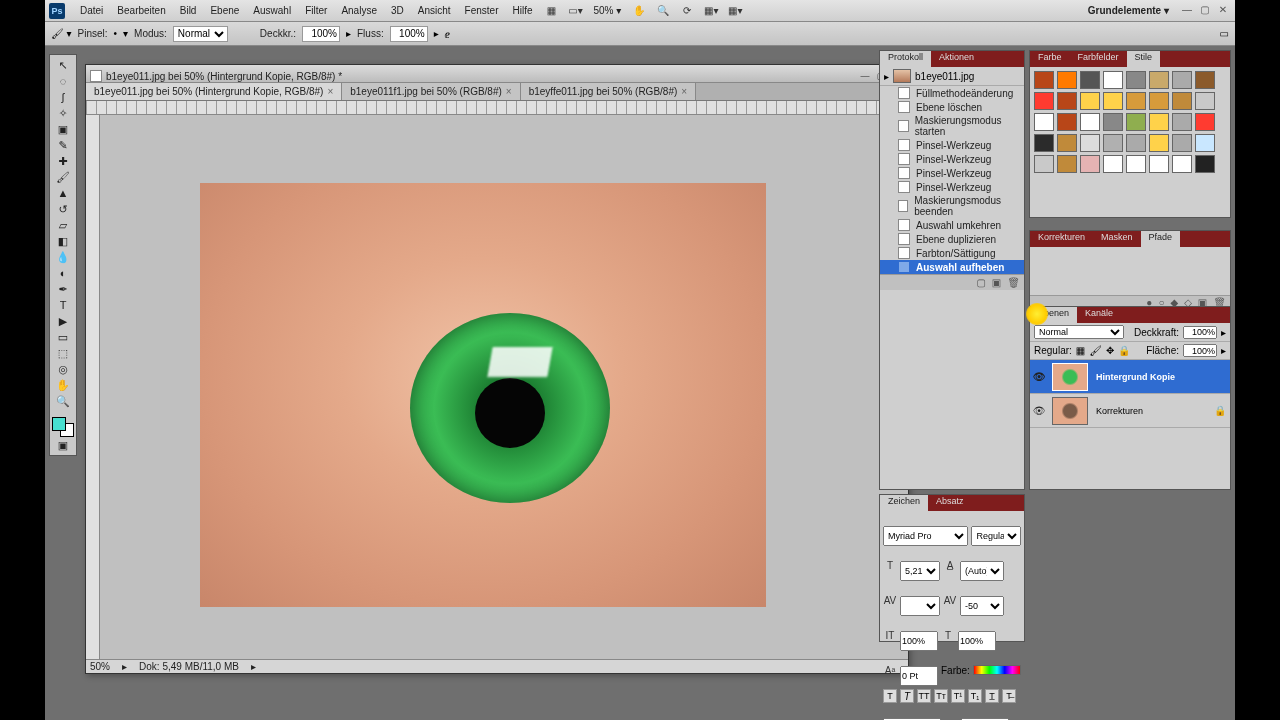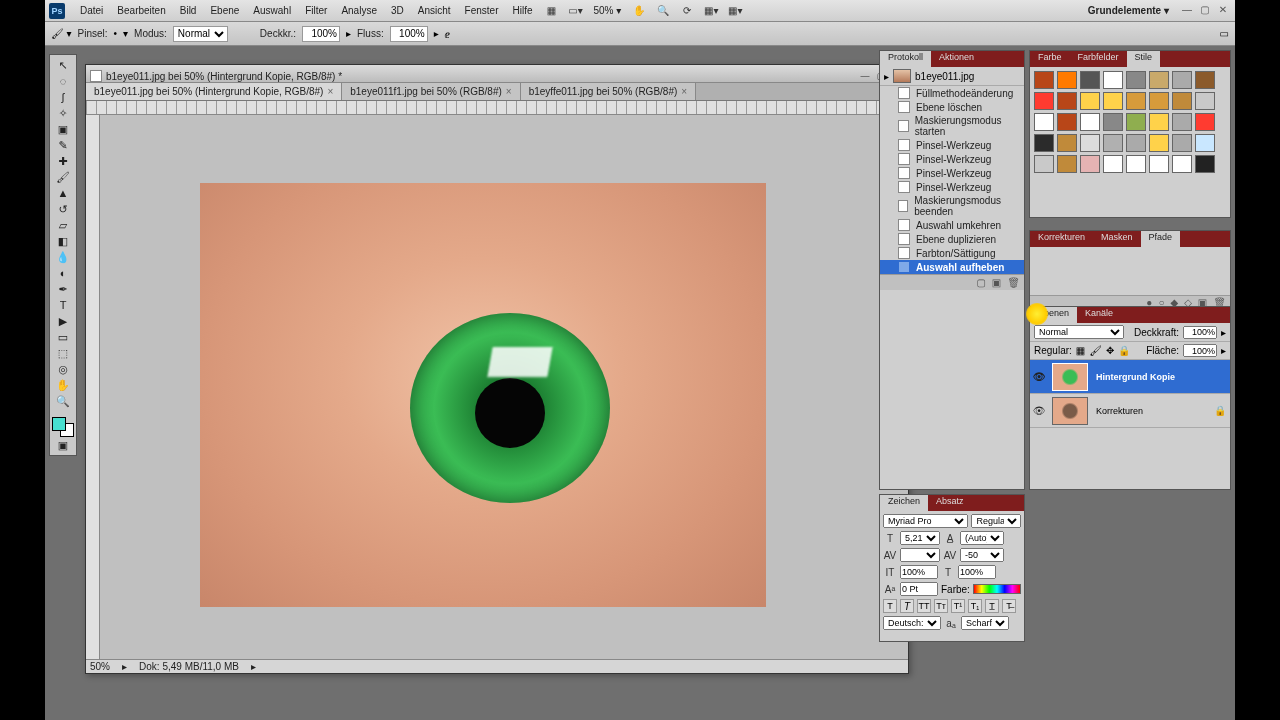--- a/index.html
+++ b/index.html
@@ -72,21 +72,21 @@
 .layers .lrow { display: flex; align-items: center; height: 34px; border-bottom: 1px solid #aaa; }
 .layers .vis { width: 18px; display: flex; justify-content: center; color: #222; cursor: pointer; }
 .layers .lthumb { width: 36px; height: 28px; margin: 0 4px; border: 1px solid #666; background: radial-gradient(circle at 50% 50%, #3bbd55 0 30%, #e4a98a 40% 100%); }
 .layers .lname { flex: 1; font-size: 9px; padding-left: 4px; }
 .layers .lrow.sel { background: #2f6cd1; color: #fff; font-weight: bold; }
 .layers .lrow.sel .lthumb { border-color: #fff; }
 .layers .lock { width: 16px; color: #555; }
 .character { position: absolute; left: 0; top: 444px; width: 146px; height: 148px; }
 .character .body { padding: 3px; display: flex; flex-direction: column; gap: 3px; }
 .character .r { display: flex; gap: 3px; align-items: center; }
-.character select, .character input { font-size: 9px; height: 14px; }
+.character select, .character input { font-size: 9px; height: 20px; margin-top: 12px; }
 .character .half { width: 48%; }
 .character .ic { width: 14px; display: inline-flex; justify-content: center; color: #333; }
 .tstyles { display: flex; gap: 2px; }
 .tstyles div { width: 14px; height: 14px; border: 1px solid #999; display: flex; align-items: center; justify-content: center; font-size: 9px; background: #ddd; cursor: pointer; }
 .colorbar { height: 10px; background: linear-gradient(90deg,#f00,#ff0,#0f0,#0ff,#00f,#f0f,#f00); border: 1px solid #666; flex: 1; }
 .click-hl { position: absolute; width: 22px; height: 22px; border-radius: 50%; background: radial-gradient(circle,#ffee33 0%, #ffcc00 60%, rgba(255,204,0,0) 100%); pointer-events: none; }
 </style>
 </head>
 <body>
 

